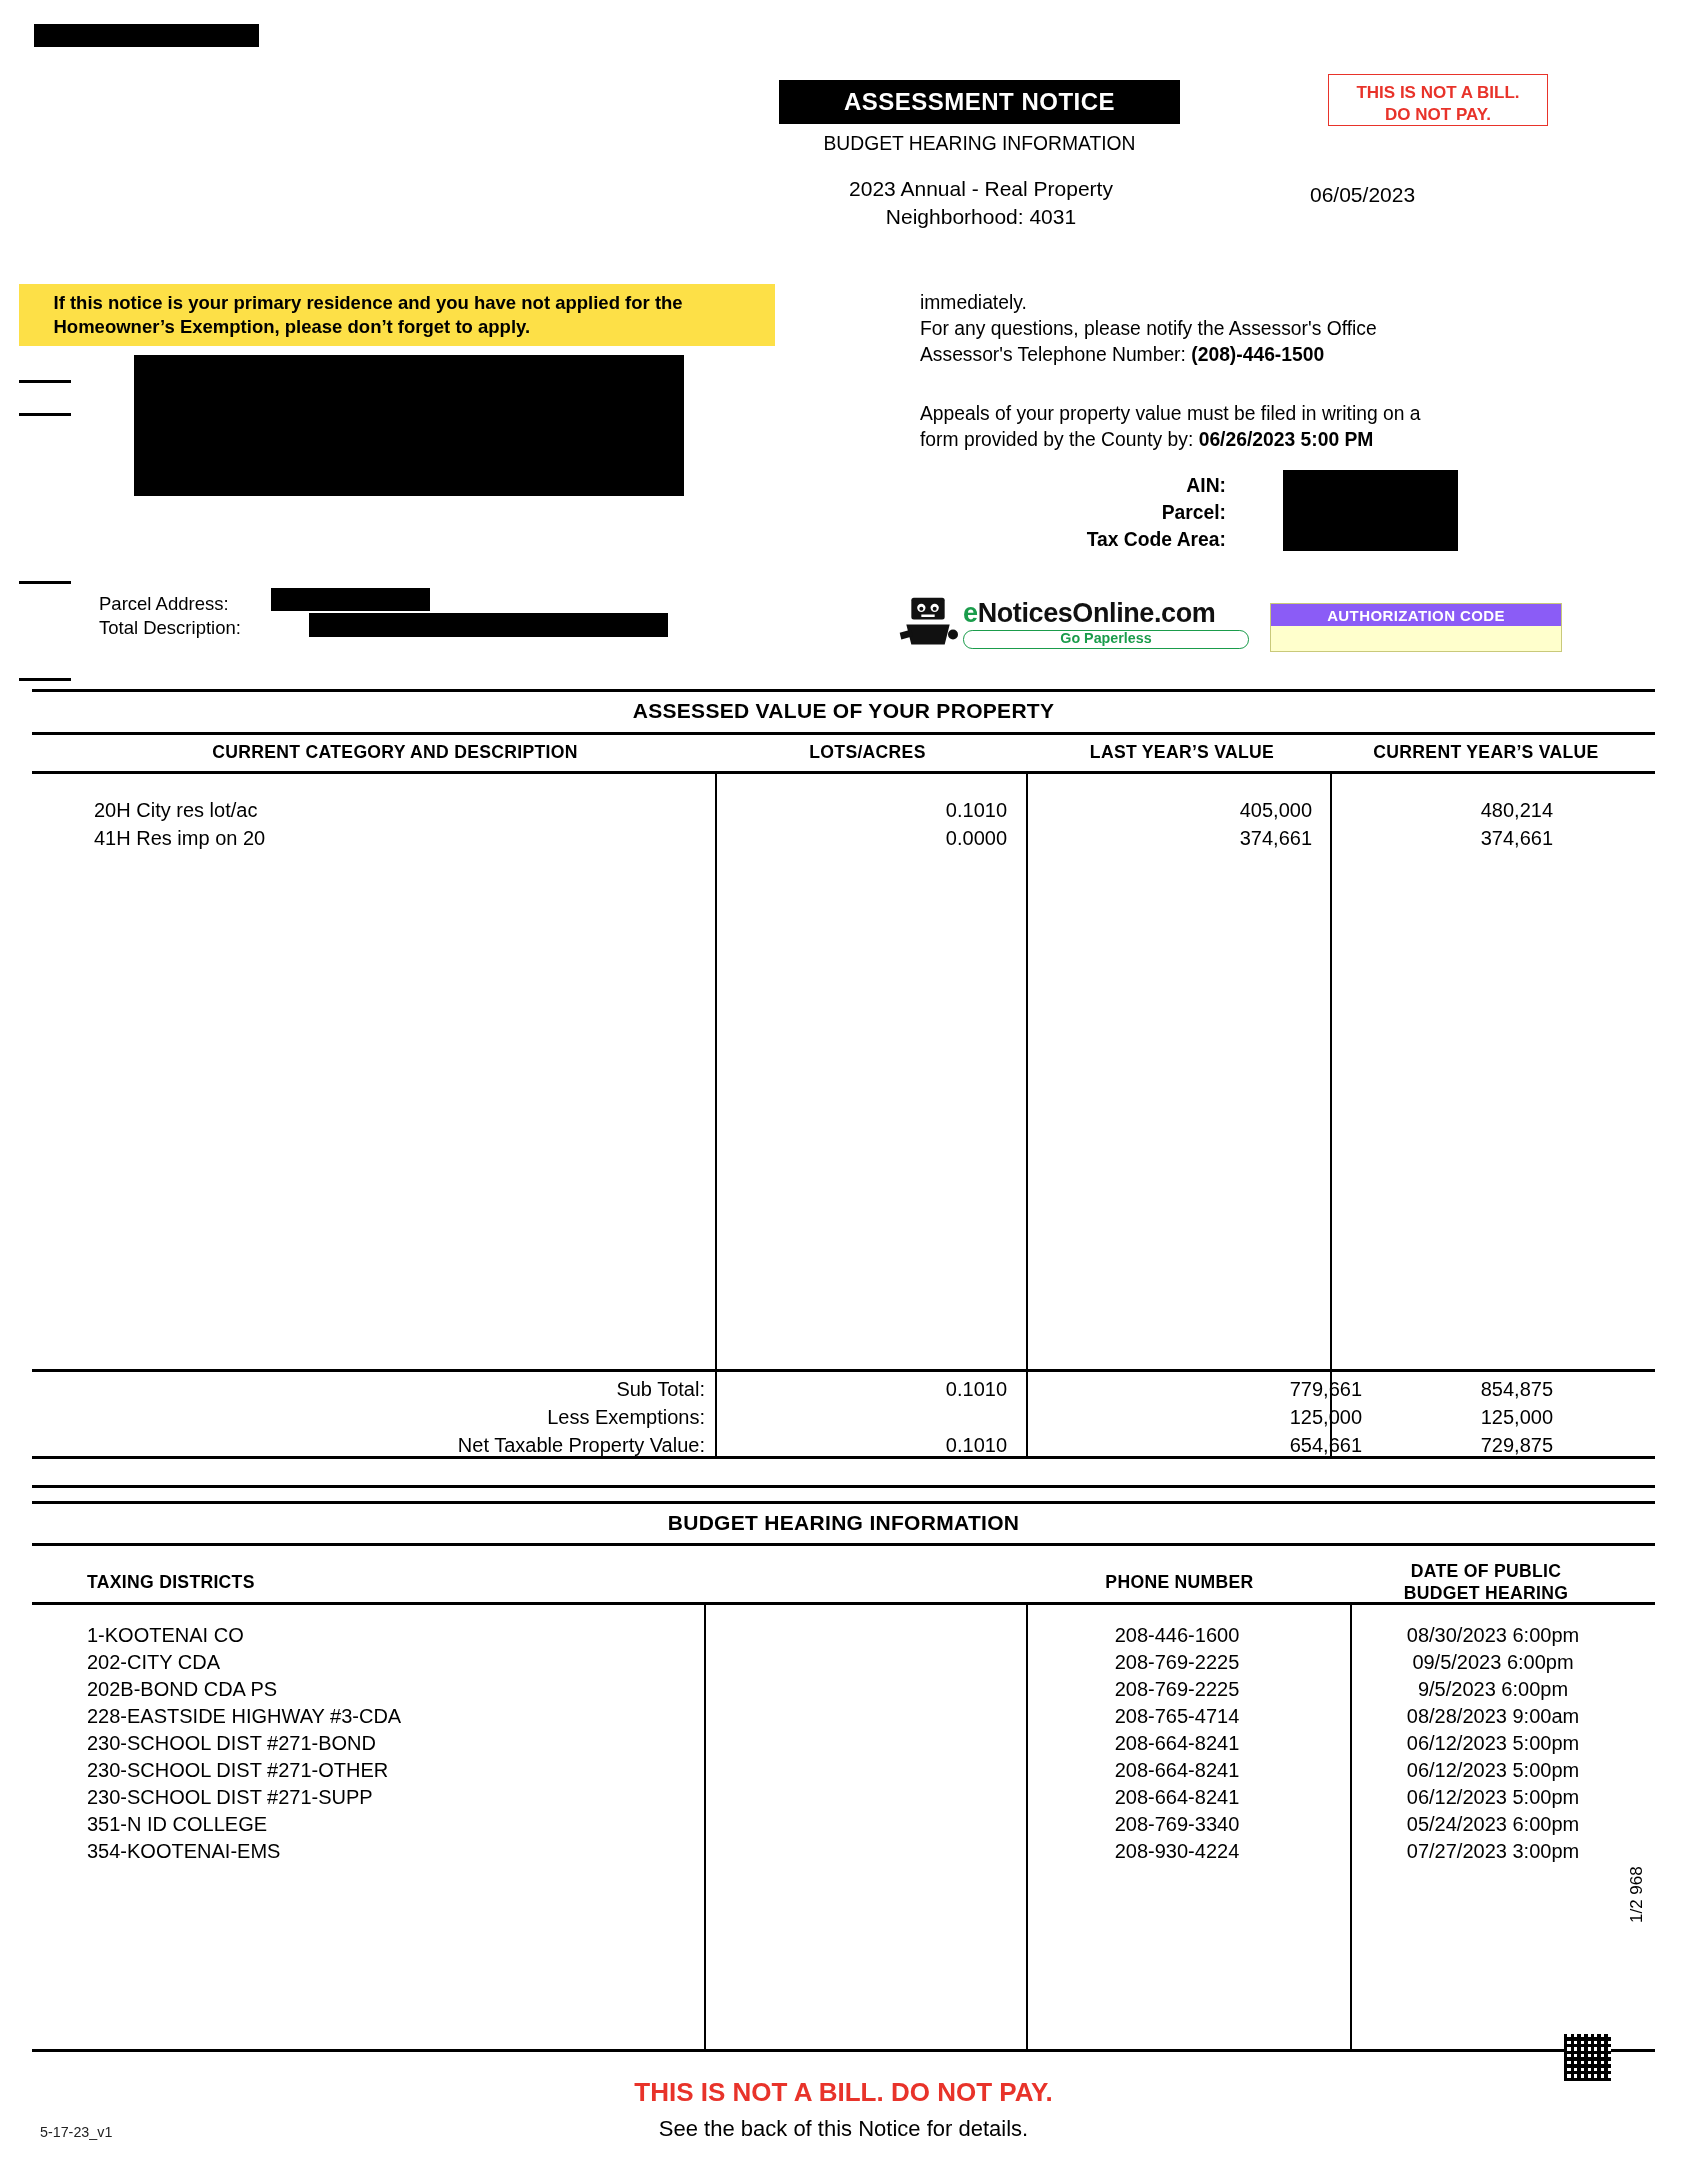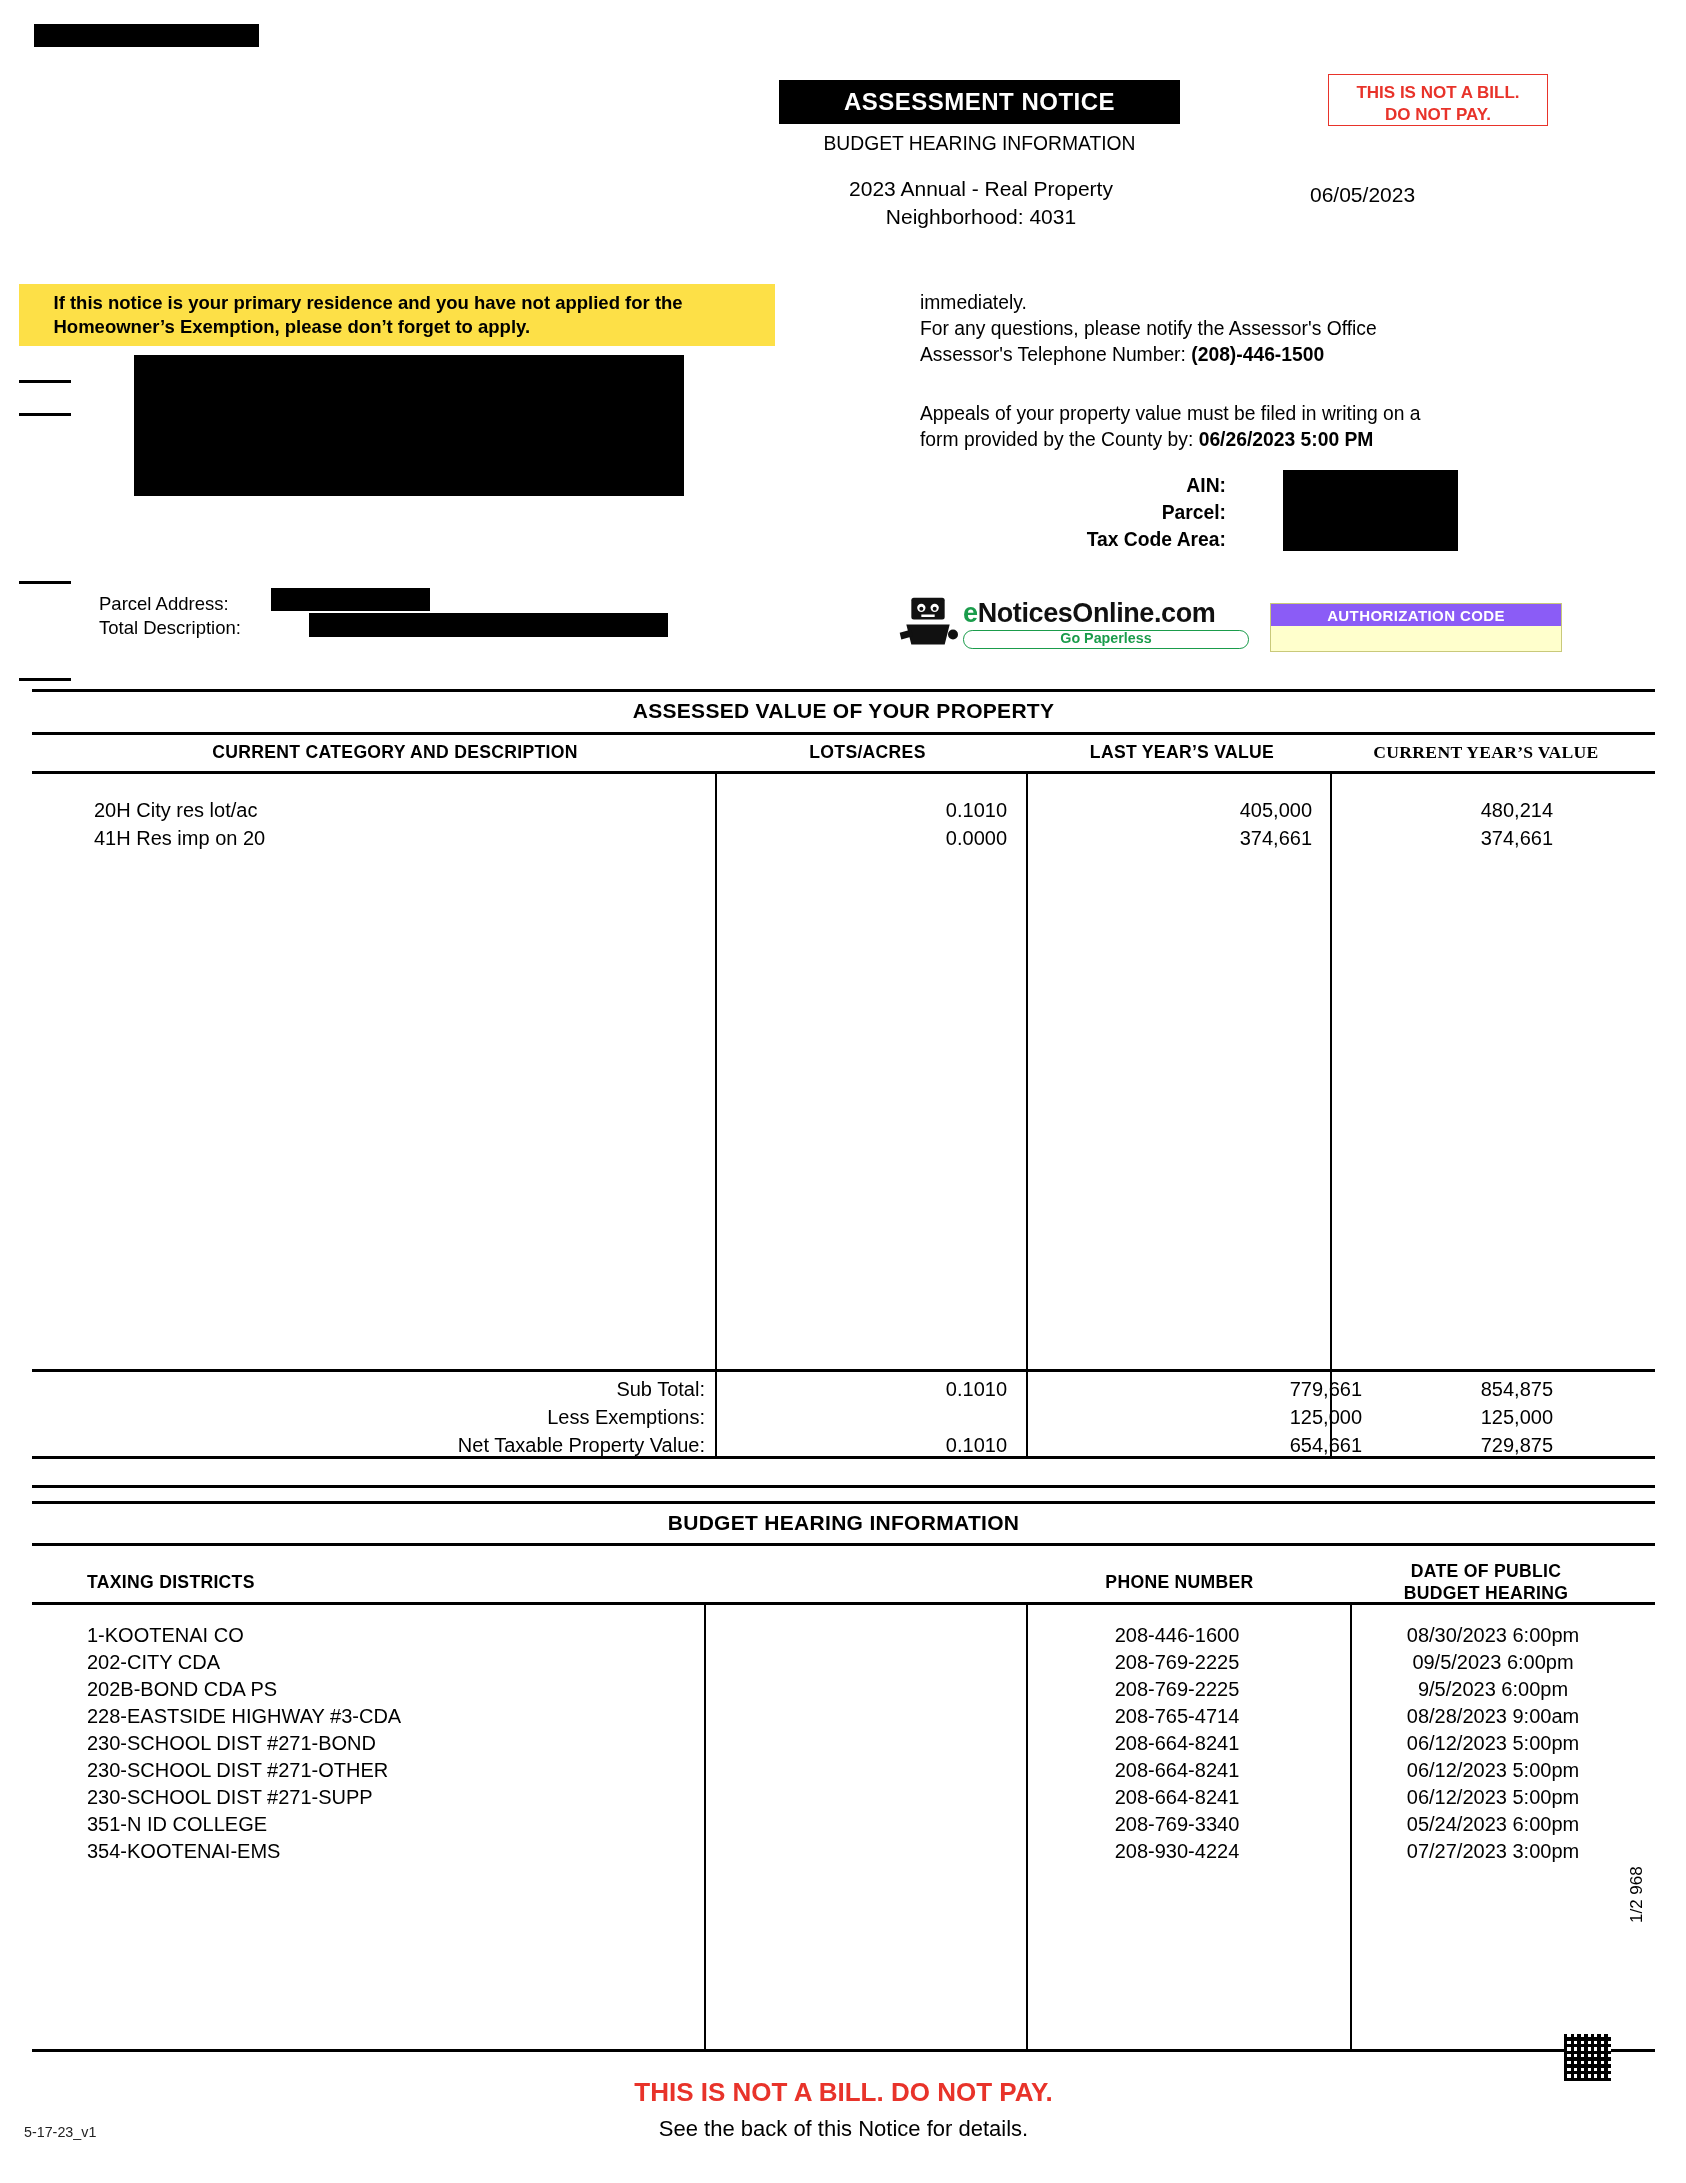--- a/index.html
+++ b/index.html
@@ -257,21 +257,21 @@
   .footer-sub {
     position: absolute;
     width: 1687px;
     left: 0;
     top: 2116px;
     text-align: center;
     font-size: 22px;
   }
   .footer-version {
     position: absolute;
-    left: 24px;
+    left: 40px;
     top: 2124px;
     font-size: 14.3px;
     color: #222;
   }
   .side-code {
     position: absolute;
     left: 1627px;
     top: 1923px;
     font-size: 17px;
     transform: rotate(-90deg);
@@ -369,21 +369,21 @@
   </div>
   <div class="auth-code-bar"></div>
 
   <div class="rule" style="top:689px;"></div>
   <div class="section-title" style="top:699px;">ASSESSED VALUE OF YOUR PROPERTY</div>
   <div class="rule" style="top:732px;"></div>
 
   <div class="bd-head" style="left:160px;top:742px;width:470px;text-align:center;">CURRENT CATEGORY AND DESCRIPTION</div>
   <div class="bd-head" style="left:729px;top:742px;width:277px;text-align:center;">LOTS/ACRES</div>
   <div class="bd-head" style="left:1035px;top:742px;width:294px;text-align:center;">LAST YEAR’S VALUE</div>
-  <div class="bd-head" style="left:1335px;top:742px;width:302px;text-align:center;font-family:Liberation Serif, serif;">CURRENT YEAR’S VALUE</div>
+  <div class="bd-head" style="left:1335px;top:742px;width:302px;text-align:center;">CURRENT YEAR’S VALUE</div>
 
   <div class="rule" style="top:771px;"></div>
 
   <div class="vline" style="left:715px;top:771px;height:685px;"></div>
   <div class="vline" style="left:1026px;top:771px;height:685px;"></div>
   <div class="vline" style="left:1330px;top:771px;height:685px;"></div>
 
   <div class="val-row" style="left:94px;top:796px;">
     <div>20H City res lot/ac</div>
     <div>41H Res imp on 20</div>

